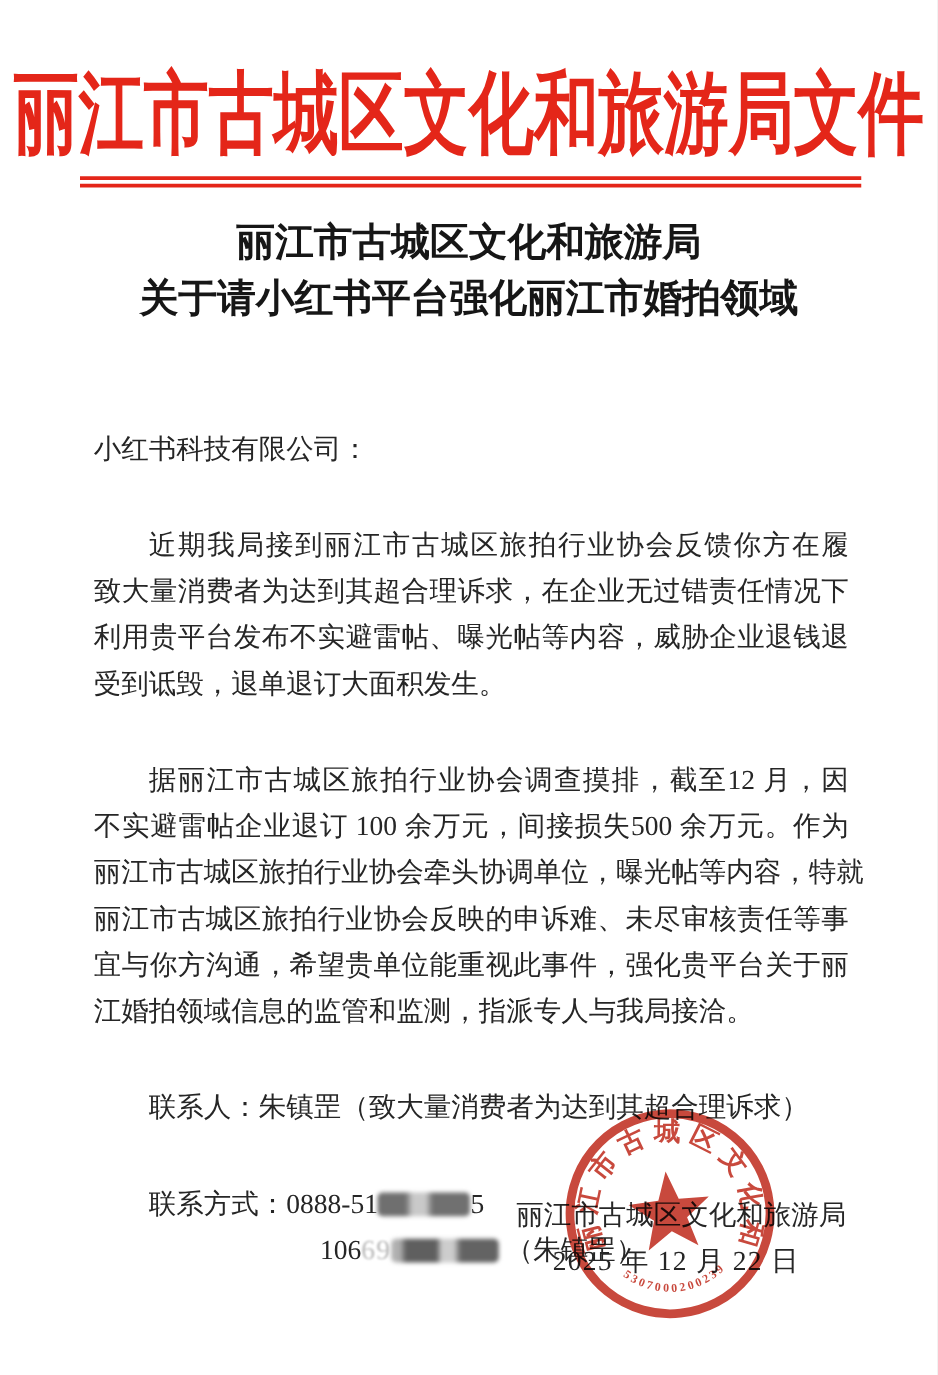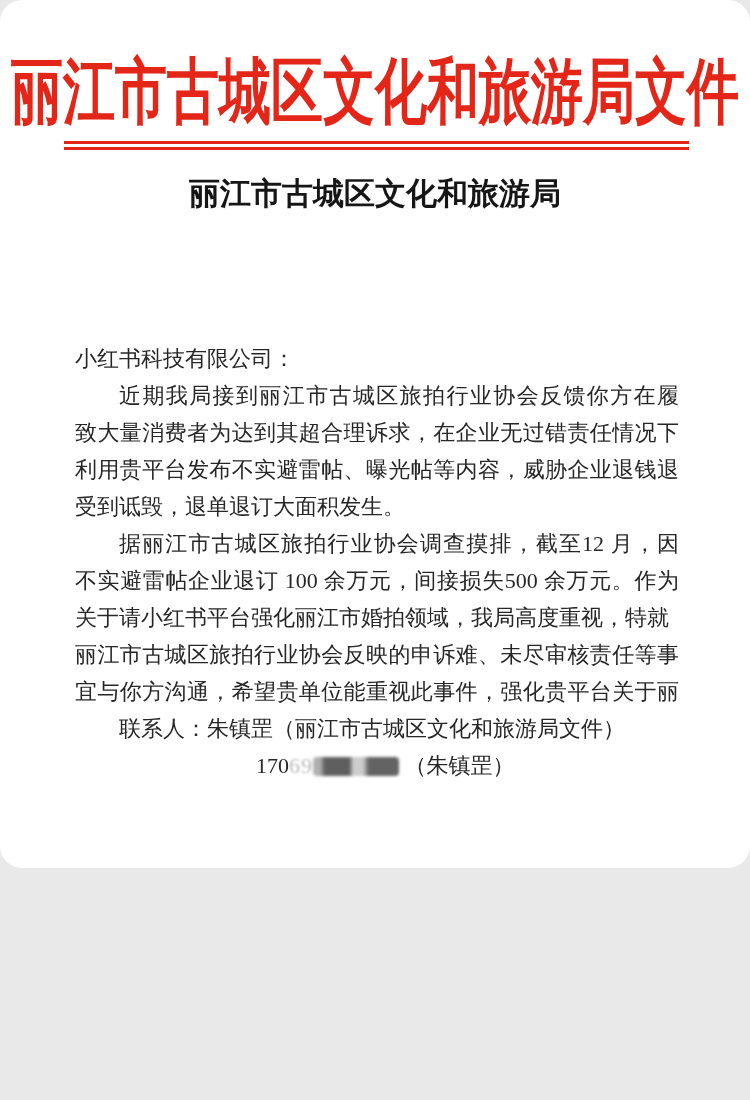--- a/index.html
+++ b/index.html
@@ -1,21 +1,20 @@
 <!DOCTYPE html>
 <html><head>
 <meta charset="utf-8">
 <style>
   html,body{margin:0;padding:0;background:#e9e9e9;}
   .page{
-    position:relative; width:750px; height:868px; margin:0 auto;
+    position:relative; width:750px; height:1100px; margin:0 auto;
     background:#ffffff; overflow:hidden;
     font-family:"Liberation Serif","DejaVu Serif",serif;
     color:#242424;
-    border-radius:22px;
   }
   
   .letterhead{
     position:absolute; top:57px; left:0; width:750px;
     text-align:center; font-weight:bold; font-size:52px; line-height:52px;
     white-space:nowrap; color:#e42619;
     transform:scaleY(1.38); transform-origin:center top;
     font-family:"Liberation Serif","DejaVu Serif",serif;
   }
   .rule{ position:absolute; left:64px; width:625px; height:3px; background:#e42619; }
@@ -29,21 +28,21 @@
     font-weight:bold; color:#161616; font-size:31px; line-height:45px;
   }
   .doc-title div{ white-space:nowrap; }
 
   
   .body-block{
     position:absolute; left:75px; top:340px; width:604px;
     font-size:22px; line-height:37px; color:#262626;
   }
   .bline{ white-space:nowrap; height:37px; }
-  .bline.indent{ text-indent:44px; }
+  .bline.indent{ text-indent:44px;margin-top:40px; }
   .bline.fill{ text-align:justify; text-align-last:justify; }
   .bline.mobile{ padding-left:181px; }
 
   .redact{
     display:inline-block; vertical-align:-3px; height:19px; border-radius:4px;
     filter:blur(1.6px);
   }
   .redact.phone{
     width:74px;
     background:linear-gradient(90deg,#6f6f6f 0 30%,#c9c9c9 38% 52%,#707070 60% 100%);
@@ -73,43 +72,48 @@
 <body>
 
 <div class="page">
 
   <div class="letterhead">丽江市古城区文化和旅游局文件</div>
   <div class="rule r1"></div>
   <div class="rule r2"></div>
 
   <div class="doc-title">
     <div>丽江市古城区文化和旅游局</div>
+    <div>关于请小红书平台强化丽江市婚拍领域</div>
   </div>
 
   <div class="body-block">
     <div>
         <div class="bline">小红书科技有限公司：</div>
         <div class="bline indent fill">近期我局接到丽江市古城区旅拍行业协会反馈你方在履</div>
         <div class="bline fill">致大量消费者为达到其超合理诉求，在企业无过错责任情况下</div>
         <div class="bline fill">利用贵平台发布不实避雷帖、曝光帖等内容，威胁企业退钱退</div>
         <div class="bline">受到诋毁，退单退订大面积发生。</div>
         <div class="bline indent fill">据丽江市古城区旅拍行业协会调查摸排，截至12 月，因</div>
         <div class="bline fill">不实避雷帖企业退订 100 余万元，间接损失500 余万元。作为</div>
-        <div class="bline">关于请小红书平台强化丽江市婚拍领域，我局高度重视，特就</div>
+        <div class="bline">丽江市古城区旅拍行业协会牵头协调单位，曝光帖等内容，特就</div>
         <div class="bline fill">丽江市古城区旅拍行业协会反映的申诉难、未尽审核责任等事</div>
         <div class="bline fill">宜与你方沟通，希望贵单位能重视此事件，强化贵平台关于丽</div>
+        <div class="bline">江婚拍领域信息的监管和监测，指派专人与我局接洽。</div>
       </div>
 
     <div class="bline indent">
-      <span>联系人：朱镇罡（丽江市古城区文化和旅游局文件）</span>
+      <span>联系人：朱镇罡（致大量消费者为达到其超合理诉求）</span>
     </div>
 
+    <div class="bline indent">
+      <span>联系方式：0888-51</span><span class="redact phone"></span><span>5</span>
+    </div>
 
     <div class="bline mobile">
-      <span>170</span><span class="ghost">69</span><span class="redact mob"></span> <span>（朱镇罡）</span>
+      <span>106</span><span class="ghost">69</span><span class="redact mob"></span> <span>（朱镇罡）</span>
     </div>
   </div>
 
   <div class="signature">
     <div class="sig-agency">丽江市古城区文化和旅游局</div>
     <div class="sig-date">2025 年 12 月 22 日</div>
   </div>
 
   <svg class="seal" viewBox="-90 -90 180 180" xmlns="http://www.w3.org/2000/svg">
     <defs>

